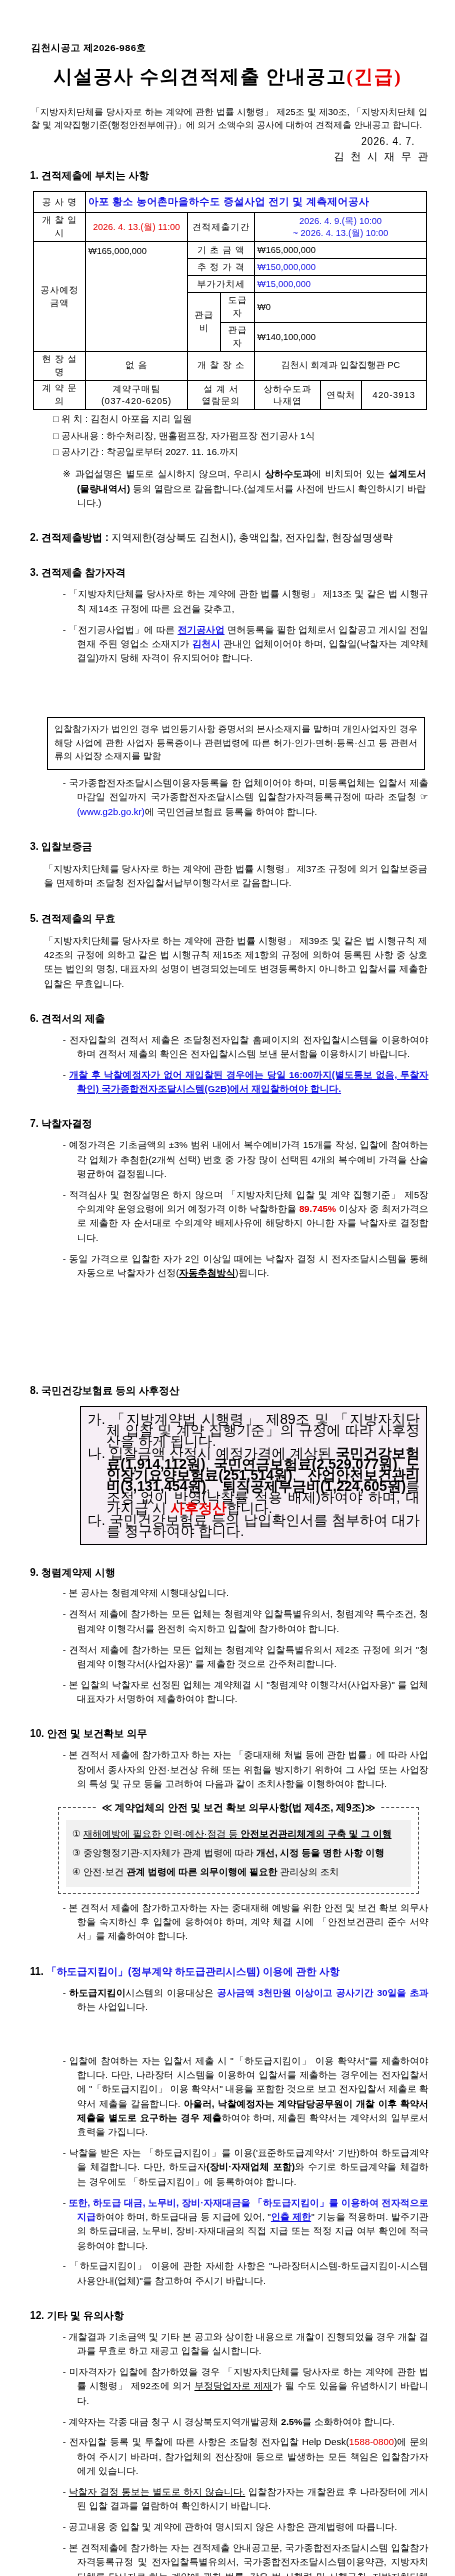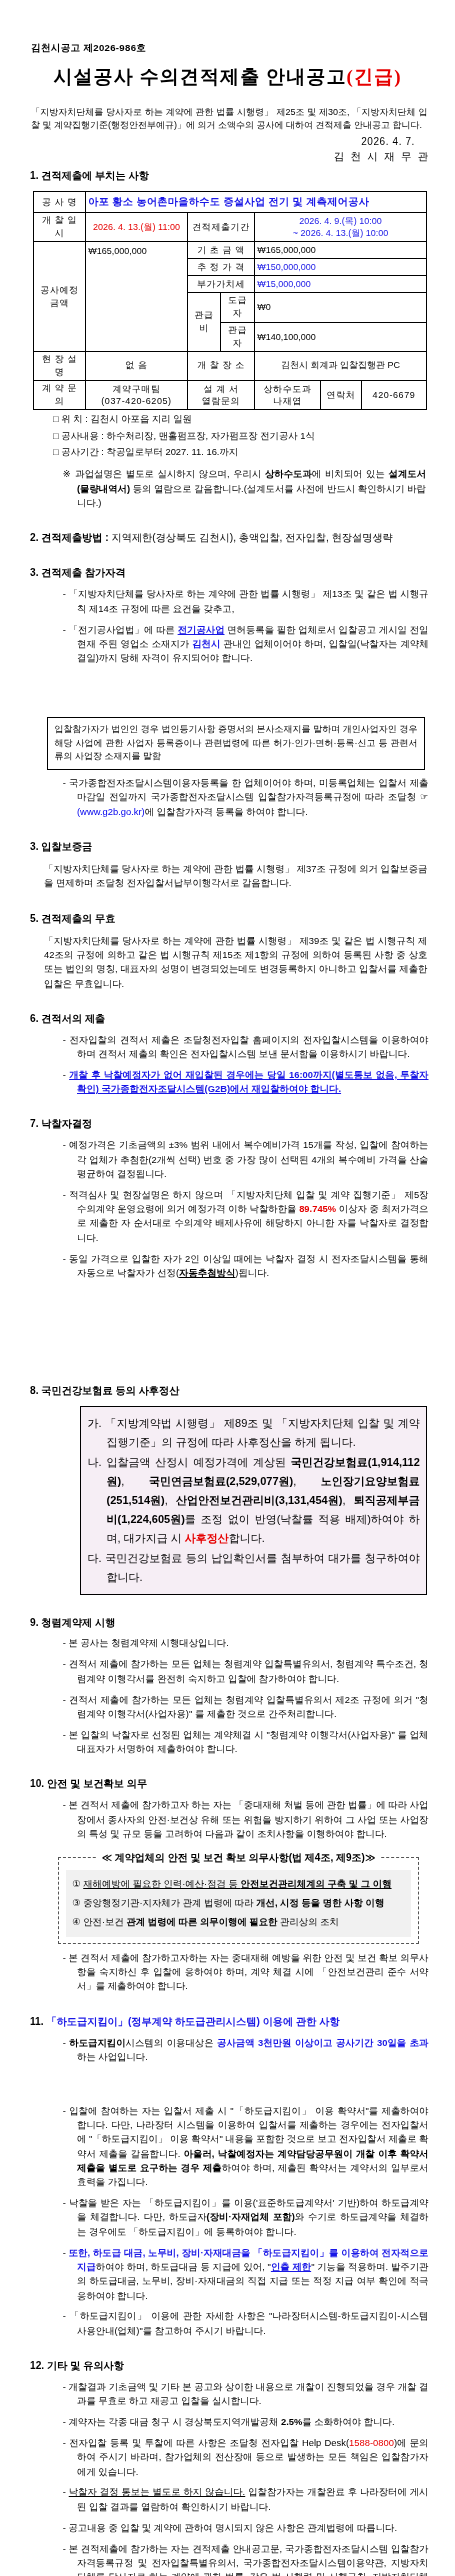--- a/index.html
+++ b/index.html
@@ -42,21 +42,21 @@
   
   .sq-item{margin:2.2px 27.6px 0 53px;font-size:9.4px;line-height:14.3px;}
   .note-p{margin:7.7px 29px 0 77px;text-indent:-14.3px;font-size:9.4px;line-height:14.3px;text-align:justify;}
   .bullet{margin:6.6px 26.5px 0 77px;text-indent:-14.3px;font-size:9.4px;line-height:14.3px;text-align:justify;}
   .para{margin:7.7px 27.6px 0 44px;font-size:9.4px;line-height:14.3px;text-align:justify;}
 
   .box-plain{margin:52px 30px 0 47px;border:0.9px solid #000;padding:4.4px 6.6px;}
   .box-plain p{font-size:9px;line-height:13.8px;text-align:justify;}
 
   .box-pink{margin:7.7px 27.6px 0 80px;border:0.6px solid #000;background:#f6eef5;padding:5.5px 6.6px;}
-  .box-pink p{margin:1.1px 0;padding-left:19px;text-indent:-19px;font-size:11px;line-height:19px;text-align:justify;}
+  .box-pink p{margin:1.1px 0;padding-left:19px;text-indent:-19px;font-size:14px;line-height:11px;text-align:justify;}
 
   .dashed-box{margin:15.4px 36px 0 58px;border:0.9px dashed #555;padding:0 6.6px 6.6px 6.6px;}
   .dash-title{width:fit-content;margin:-7.7px auto 0 auto;padding:0 5.5px;background:#fff;
               font-size:10px;font-weight:bold;line-height:15.4px;}
   .gray-inner{margin-top:4.4px;background:#f1f1f1;padding:4.4px 6.6px;}
   .gray-inner p{margin:2.2px 0;font-size:9.4px;line-height:16.5px;}
 
   .sp-a{height:83px;}
   .sp-b{height:33px;}
 </style>
@@ -137,21 +137,21 @@
       </td>
       <td colspan="2" class="lab">
         <span class="two-line">설 계 서</span>
         <span class="two-line">열람문의</span>
       </td>
       <td class="lab">
         <span class="two-line">상하수도과</span>
         <span class="two-line">나재엽</span>
       </td>
       <td class="lab">연락처</td>
-      <td class="lab">420-6679</td>
+      <td class="lab">420-3913</td>
     </tr>
   </tbody>
     </table>
 
   <div>
       <p class="sq-item"><span>□ 위    치 : 김천시 아포읍 지리 일원</span></p>
       <p class="sq-item"><span>□ 공사내용 : 하수처리장, 맨홀펌프장, 자가펌프장 전기공사 1식</span></p>
       <p class="sq-item"><span>□ 공사기간 : 착공일로부터 2027. 11. 16.까지</span></p>
     </div>
 
@@ -163,21 +163,21 @@
   <div>
       <p class="bullet"><span>- 「지방자치단체를 당사자로 하는 계약에 관한 법률 시행령」 제13조 및 같은 법 시행규칙 제14조 규정에 따른 요건을 갖추고,</span></p>
       <p class="bullet"><span>- 「전기공사업법」에 따른 </span><span class="bl u b">전기공사업</span><span> 면허등록을 필한 업체로서 입찰공고 게시일 전일 현재 주된 영업소 소재지가 </span><span class="bl b">김천시</span><span> 관내인 업체이어야 하며, 입찰일(낙찰자는 계약체결일)까지 당해 자격이 유지되어야 합니다.</span></p>
     </div>
 
   <div class="box-plain">
       <p><span>입찰참가자가 법인인 경우 법인등기사항 증명서의 본사소재지를 말하며 개인사업자인 경우 해당 사업에 관한 사업자 등록증이나 관련법령에 따른 허가·인가·면허·등록·신고 등 관련서류의 사업장 소재지를 말함</span></p>
     </div>
 
   <div>
-      <p class="bullet"><span>- 국가종합전자조달시스템이용자등록을 한 업체이어야 하며, 미등록업체는 입찰서 제출마감일 전일까지 국가종합전자조달시스템 입찰참가자격등록규정에 따라 조달청 ☞</span><span class="lk">(www.g2b.go.kr)</span><span>에 입찰참가자격 등록을 하여야 합니다.</span></p>
+      <p class="bullet"><span>- 국가종합전자조달시스템이용자등록을 한 업체이어야 하며, 미등록업체는 입찰서 제출마감일 전일까지 국가종합전자조달시스템 입찰참가자격등록규정에 따라 조달청 ☞</span><span class="lk">(www.g2b.go.kr)</span><span>에 국민연금보험료 등록을 하여야 합니다.</span></p>
     </div>
 
   <p class="h-sec">3. 입찰보증금</p>
   <p class="para"><span>「지방자치단체를 당사자로 하는 계약에 관한 법률 시행령」 제37조 규정에 의거 입찰보증금을 면제하며 조달청 전자입찰서납부이행각서로 갈음합니다.</span></p>
 
   <p class="h-sec">5. 견적제출의 무효</p>
   <p class="para"><span>「지방자치단체를 당사자로 하는 계약에 관한 법률 시행령」 제39조 및 같은 법 시행규칙 제42조의 규정에 의하고 같은 법 시행규칙 제15조 제1항의 규정에 의하여 등록된 사항 중 상호 또는 법인의 명칭, 대표자의 성명이 변경되었는데도 변경등록하지 아니하고 입찰서를 제출한 입찰은 무효입니다.</span></p>
 
   <p class="h-sec">6. 견적서의 제출</p>
   <div>
@@ -231,20 +231,21 @@
   <div>
       <p class="bullet"><span>- 입찰에 참여하는 자는 입찰서 제출 시 "「하도급지킴이」 이용 확약서"를 제출하여야 합니다. 다만, 나라장터 시스템을 이용하여 입찰서를 제출하는 경우에는 전자입찰서에 "「하도급지킴이」 이용 확약서" 내용을 포함한 것으로 보고 전자입찰서 제출로 확약서 제출을 갈음합니다. </span><span class="b">아울러, 낙찰예정자는 계약담당공무원이 개찰 이후 확약서 제출을 별도로 요구하는 경우 제출</span><span>하여야 하며, 제출된 확약서는 계약서의 일부로서 효력을 가집니다.</span></p>
       <p class="bullet"><span>- 낙찰을 받은 자는 「하도급지킴이」를 이용('표준하도급계약서' 기반)하여 하도급계약을 체결합니다. 다만, 하도급자</span><span class="b">(장비·자재업체 포함)</span><span>와 수기로 하도급계약을 체결하는 경우에도 「하도급지킴이」에 등록하여야 합니다.</span></p>
       <p class="bullet"><span>- </span><span class="bl b">또한, 하도급 대금, 노무비, 장비·자재대금을 「하도급지킴이」를 이용하여 전자적으로 지급</span><span>하여야 하며, 하도급대금 등 지급에 있어, "</span><span class="bl b u">인출 제한</span><span>" 기능을 적용하며. 발주기관의 하도급대금, 노무비, 장비·자재대금의 직접 지급 또는 적정 지급 여부 확인에 적극 응하여야 합니다.</span></p>
       <p class="bullet"><span>- 「하도급지킴이」 이용에 관한 자세한 사항은 "나라장터시스템-하도급지킴이-시스템 사용안내(업체)"를 참고하여 주시기 바랍니다.</span></p>
     </div>
 
   <p class="h-sec">12. 기타 및 유의사항</p>
   <div>
       <p class="bullet"><span>- 개찰결과 기초금액 및 기타 본 공고와 상이한 내용으로 개찰이 진행되었을 경우 개찰 결과를 무효로 하고 재공고 입찰을 실시합니다.</span></p>
+      <p class="bullet"><span>- 미자격자가 입찰에 참가하였을 경우 「지방자치단체를 당사자로 하는 계약에 관한 법률 시행령」 제92조에 의거 </span><span class="u">부정당업자로 제재</span><span>가 될 수도 있음을 유념하시기 바랍니다.</span></p>
       <p class="bullet"><span>- 계약자는 각종 대금 청구 시 경상북도지역개발공채 </span><span class="b">2.5%</span><span>를 소화하여야 합니다.</span></p>
       <p class="bullet"><span>- 전자입찰 등록 및 투찰에 따른 사항은 조달청 전자입찰 Help Desk(</span><span class="r">1588-0800</span><span>)에 문의하여 주시기 바라며, 참가업체의 전산장애 등으로 발생하는 모든 책임은 입찰참가자에게 있습니다.</span></p>
       <p class="bullet"><span>- </span><span class="u">낙찰자 결정 통보는 별도로 하지 않습니다.</span><span> 입찰참가자는 개찰완료 후 나라장터에 게시된 입찰 결과를 열람하여 확인하시기 바랍니다.</span></p>
       <p class="bullet"><span>- 공고내용 중 입찰 및 계약에 관하여 명시되지 않은 사항은 관계법령에 따릅니다.</span></p>
       <p class="bullet"><span>- 본 견적제출에 참가하는 자는 견적제출 안내공고문, 국가종합전자조달시스템 입찰참가자격등록규정 및 전자입찰특별유의서, 국가종합전자조달시스템이용약관, 지방자치단체를 당사자로 하는 계약에 관한 법률, 같은 법 시행령 및 시행규칙, 지방자치단체 입찰 및 계약 집행기준, 기타 입찰에 필요한 모든 사항을 입찰 전에 완전히 숙지하고 입찰에 응하여야 하며, 숙지하지 못한 책임은 입찰참가자에게 있습니다.</span></p>
     </div>
 
 </div>
 
 

